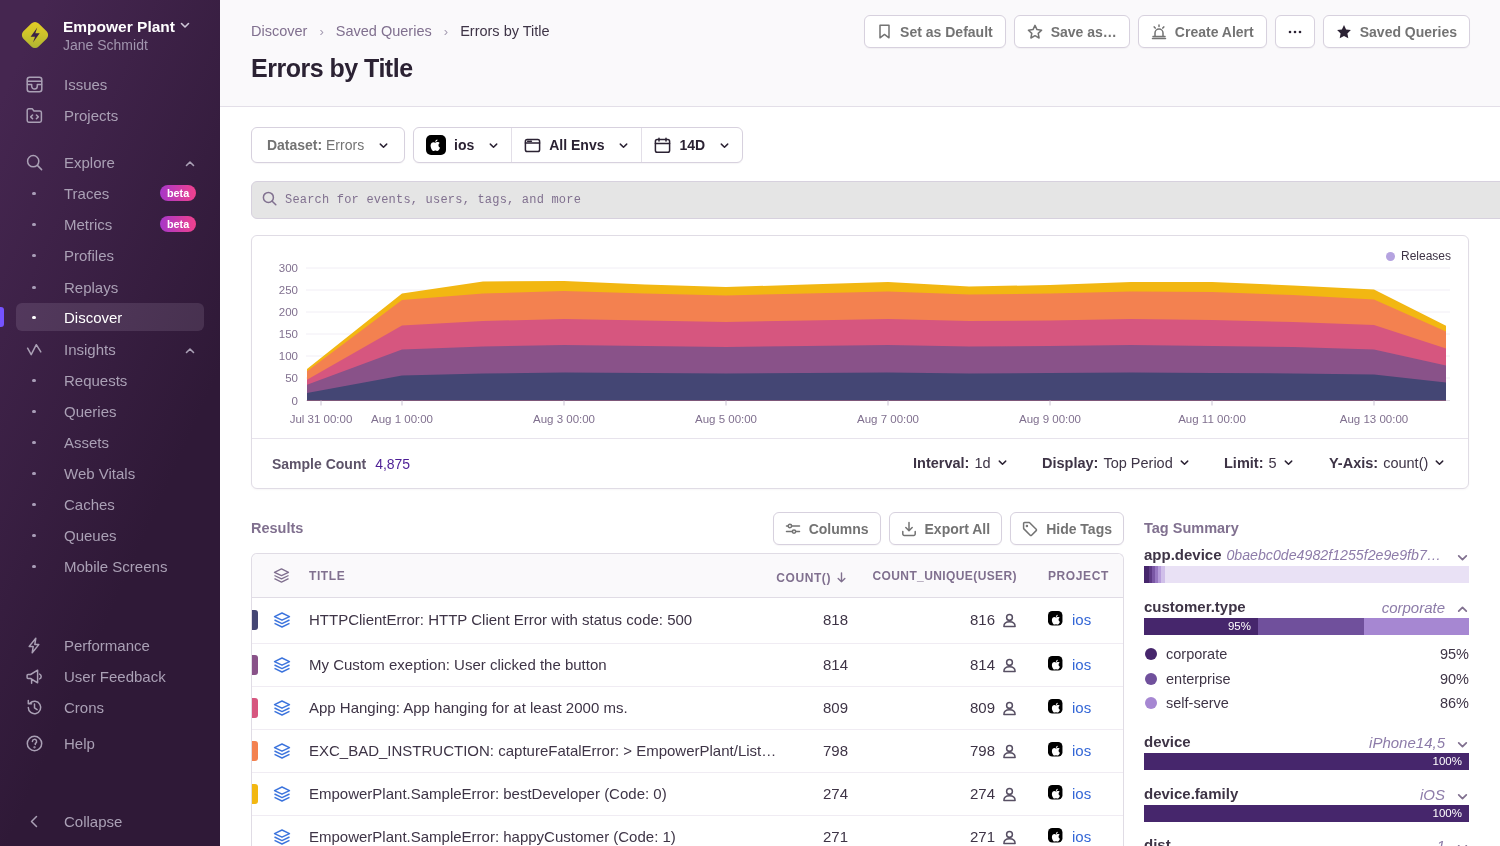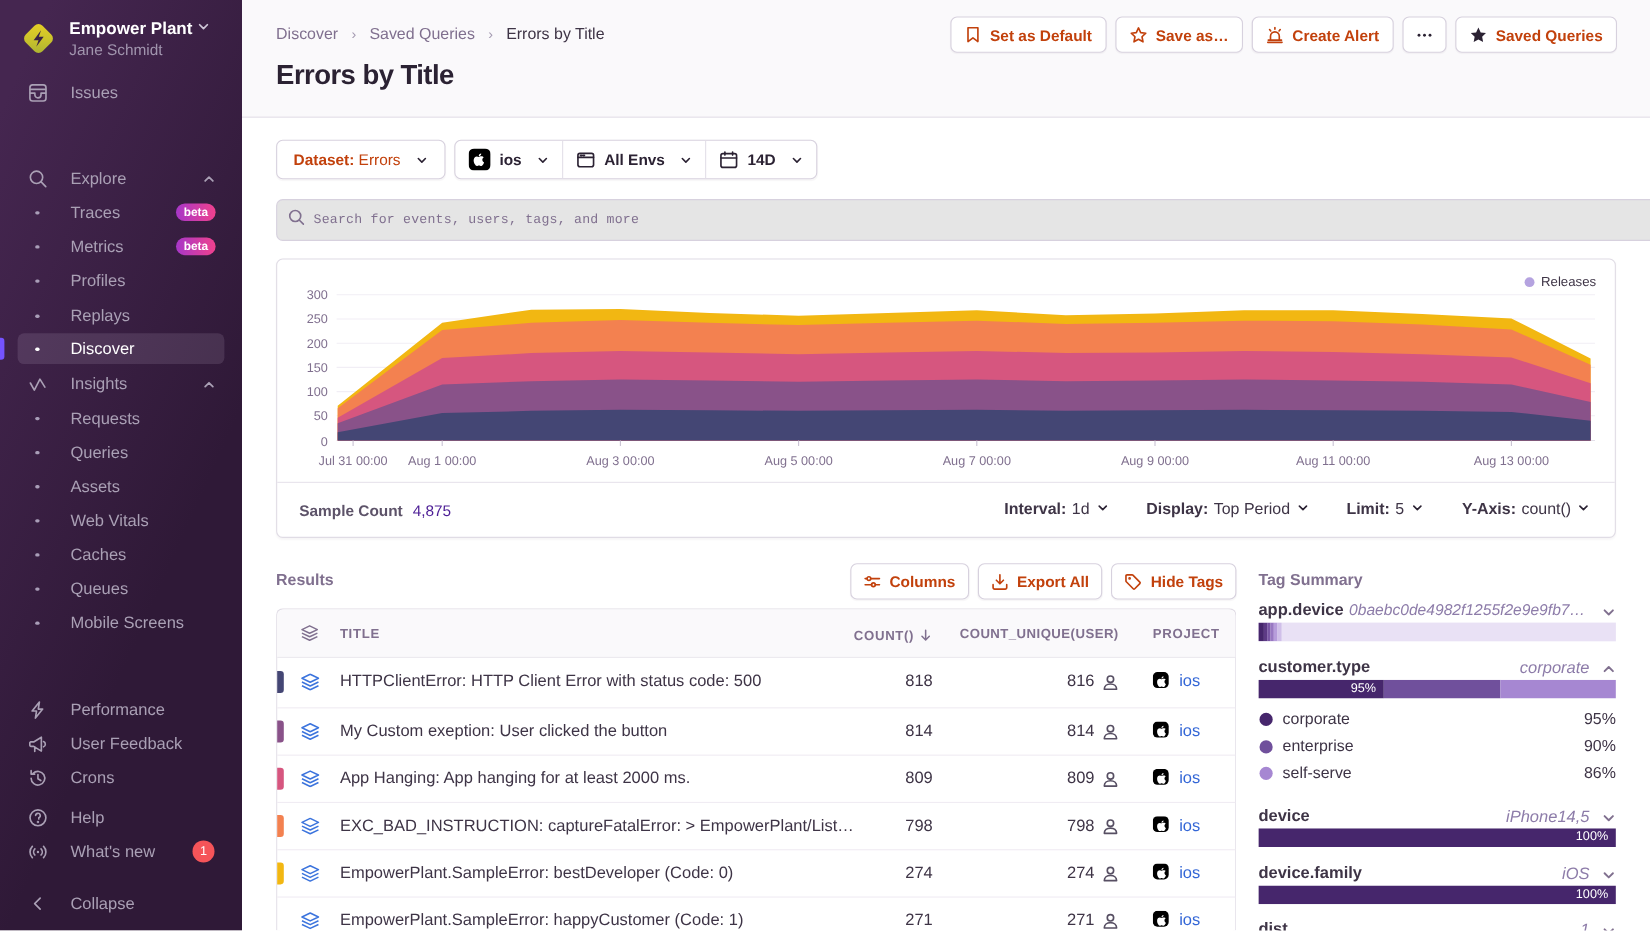--- a/index.html
+++ b/index.html
@@ -28,21 +28,21 @@
 
 #header { position:absolute; left:220px; top:0; width:1280px; height:107px;
   background:#faf9fb; border-bottom:1px solid #e3dfe8; }
 #crumbs { position:absolute; left:31px; top:23px; font-size:14.5px; color:#80708f; }
 #crumbs .sep { margin:0 8px; color:#a59cb2; font-size:13px; }
 #crumbs .last { color:#3e3446; }
 #pg-title { position:absolute; left:31px; top:54px; font-size:25px; font-weight:700; color:#2b2233; letter-spacing:-0.5px; }
 #hdr-btns { position:absolute; right:30px; top:15px; display:flex; gap:8px; }
 .btn { display:flex; align-items:center; gap:8px; height:33px; padding:0 12px;
   background:#fff; border:1px solid #d7d1de; border-radius:6px; font-size:14px;
-  font-weight:700; color:#c2410c; white-space:nowrap; box-shadow:0 1px 1px rgba(43,34,51,.04);text-align:right; }
+  font-weight:700; color:#737373; white-space:nowrap; box-shadow:0 1px 1px rgba(43,34,51,.04);text-align:right; }
 .btn svg { flex:0 0 auto; }
 
 
 #filt-dataset { position:absolute; left:251px; top:127px; width:154px; height:36px; }
 #filt-dataset .btn { height:36px; justify-content:center; font-weight:400; }
 #filt-group { position:absolute; left:413px; top:127px; height:36px; display:flex;
   background:#fff; border:1px solid #d7d1de; border-radius:6px; box-shadow:0 1px 1px rgba(43,34,51,.04); }
 .fg-cell { display:flex; align-items:center; gap:8px; padding:0 12px; font-size:14px; font-weight:700; color:#2b2233; }
 .fg-cell + .fg-cell { border-left:1px solid #e3dfe8; }
 #search { position:absolute; left:251px; top:181px; width:1345px; height:38px;
@@ -117,20 +117,27 @@
           <path d="M2.5 4.5 6 8l3.5-3.5"></path>
         </svg></div>
 <div id="sb-user">Jane Schmidt</div>
 <div class="sb-item" style="top:69px">
         <span class="sb-ic"><svg class="" width="17" height="17" viewBox="0 0 17 17" fill="none" stroke="currentColor" stroke-width="1.5" stroke-linecap="round" stroke-linejoin="round">
             <rect x="1.2" y="1.2" width="14.6" height="14.6" rx="2.5"></rect>
             <path d="M1.5 5.2h14M1.5 8.6h4.2v1.6a2.8 2.8 0 0 0 5.6 0V8.6h4.2"></path>
           </svg></span>
         <span class="sb-lbl">Issues</span>
       </div>
+<div class="sb-item" style="top:100px">
+        <span class="sb-ic"><svg class="" width="17" height="17" viewBox="0 0 17 17" fill="none" stroke="currentColor" stroke-width="1.5" stroke-linecap="round" stroke-linejoin="round">
+            <path d="M1.2 4.6V3.4a1.6 1.6 0 0 1 1.6-1.6h3.4l1.8 2.2h5.8a1.6 1.6 0 0 1 1.6 1.6v8a1.6 1.6 0 0 1-1.6 1.6H2.8a1.6 1.6 0 0 1-1.6-1.6z"></path>
+            <path d="M6.6 8l-1.9 1.9 1.9 1.9M10.4 8l1.9 1.9-1.9 1.9"></path>
+          </svg></span>
+        <span class="sb-lbl">Projects</span>
+      </div>
 <div class="sb-item" style="top:147px">
         <span class="sb-ic"><svg class="" width="17" height="17" viewBox="0 0 17 17" fill="none" stroke="currentColor" stroke-width="1.5" stroke-linecap="round" stroke-linejoin="round">
             <circle cx="7.2" cy="7.2" r="5.6"></circle>
             <path d="M11.4 11.4l4.2 4.2"></path>
           </svg></span>
         <span class="sb-lbl">Explore</span>
         <span class="sb-right"><svg class="sb-chev" width="12" height="12" viewBox="0 0 12 12" fill="none" stroke="currentColor" stroke-width="1.6" stroke-linecap="round" stroke-linejoin="round">
             <path d="M2.5 7.5 6 4l3.5 3.5"></path>
           </svg></span>
       </div>
@@ -161,28 +168,20 @@
           </svg></span>
         <span class="sb-lbl">Crons</span>
       </div>
 <div class="sb-item" style="top:728px">
         <span class="sb-ic"><svg class="" width="17" height="17" viewBox="0 0 17 17" fill="none" stroke="currentColor" stroke-width="1.5" stroke-linecap="round" stroke-linejoin="round">
             <circle cx="8.5" cy="8.5" r="7.2"></circle>
             <path d="M6.4 6.4a2.1 2.1 0 1 1 2.9 2v1.2"></path>
             <circle cx="8.5" cy="12.3" r=".4" fill="currentColor"></circle>
           </svg></span>
         <span class="sb-lbl">Help</span>
-      </div>
-<div class="sb-item" style="top:759px">
-        <span class="sb-ic"><svg class="" width="17" height="17" viewBox="0 0 17 17" fill="none" stroke="currentColor" stroke-width="1.5" stroke-linecap="round" stroke-linejoin="round">
-            <circle cx="8.5" cy="8.5" r="1.1" fill="currentColor" stroke="none"></circle>
-            <path d="M5.7 11.3a4 4 0 0 1 0-5.6M11.3 5.7a4 4 0 0 1 0 5.6M3.4 13.6a7.2 7.2 0 0 1 0-10.2M13.6 3.4a7.2 7.2 0 0 1 0 10.2"></path>
-          </svg></span>
-        <span class="sb-lbl">What's new</span>
-        <span class="sb-badge">1</span>
       </div>
 <div class="sb-item" style="top:806px">
         <span class="sb-ic"><svg class="" width="17" height="17" viewBox="0 0 17 17" fill="none" stroke="currentColor" stroke-width="1.5" stroke-linecap="round" stroke-linejoin="round">
             <path d="M10.5 3.5 5.5 8.5l5 5"></path>
           </svg></span>
         <span class="sb-lbl">Collapse</span>
       </div>
 <div class="sb-item sb-sub" style="top:178px">
         <span class="sb-dot"></span>
         <span class="sb-lbl">Traces</span>

